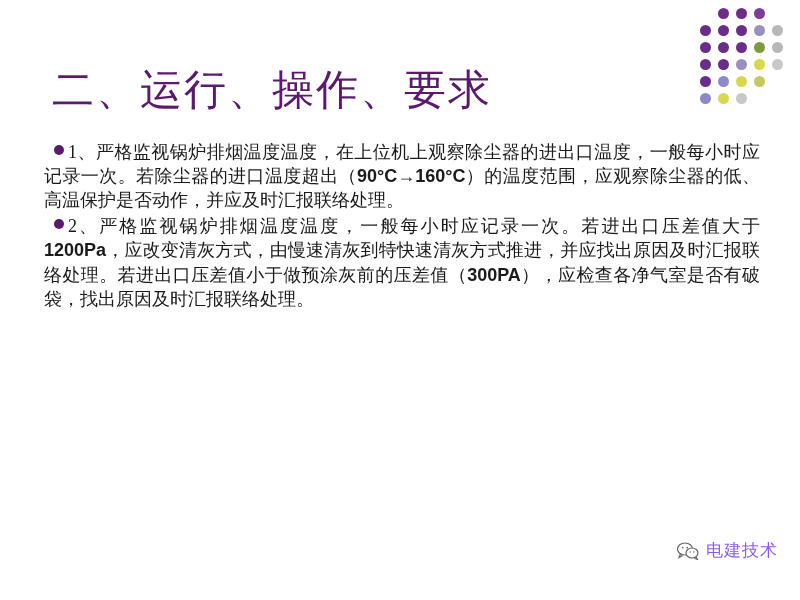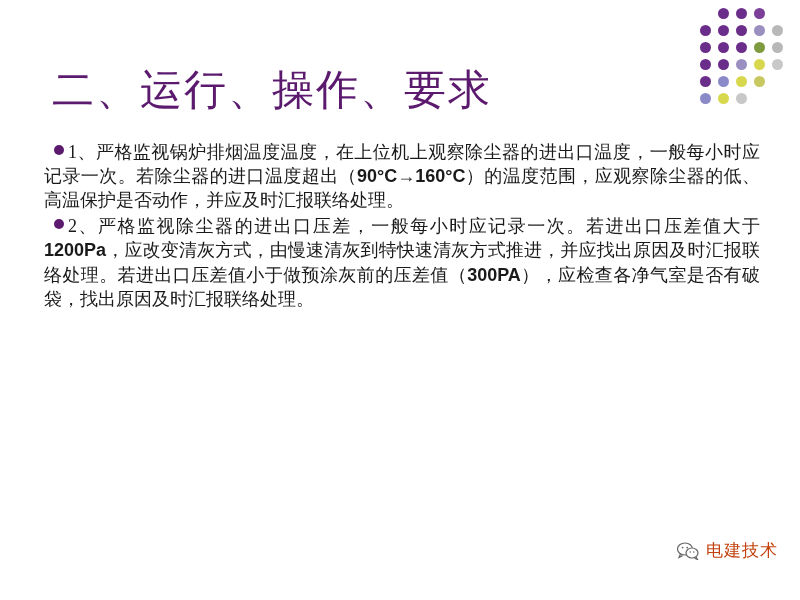--- a/index.html
+++ b/index.html
@@ -83,21 +83,21 @@
     font-family: "Liberation Serif", serif;
   }
 
   
   .footer {
     position: absolute;
     right: 22px;
     bottom: 26px;
     display: flex;
     align-items: center;
-    color: #c2410c;
+    color: #8b5cf6;
     font-size: 17px;
     font-family: "Liberation Sans", sans-serif;
   }
   .wechat-icon {
     width: 22px;
     height: 18px;
     margin-right: 7px;
     position: relative;
   }
   .footer-text {
@@ -134,21 +134,21 @@
       <span class="dot" style="left: 58px; top: 68px; background: rgb(200, 200, 96);"></span>
       <span class="dot" style="left: 4px; top: 85px; background: rgb(138, 138, 200);"></span>
       <span class="dot" style="left: 22px; top: 85px; background: rgb(216, 216, 79);"></span>
       <span class="dot" style="left: 40px; top: 85px; background: rgb(200, 200, 200);"></span>
     </div>
 
   <div class="title" style="color: rgb(91, 26, 110);">二、运行、操作、要求</div>
 
   <div class="body-block">
       <div class="bullet-para"><span class="bullet-dot" style="background: rgb(91, 26, 110);"></span><span class="num">1、</span><span>严格监视锅炉排烟温度温度，在上位机上观察除尘器的进出口温度，一般每小时应记录一次。若除尘器的进口温度超出（</span><span class="bold">90°C→160°C</span><span>）的温度范围，应观察除尘器的低、高温保护是否动作，并应及时汇报联络处理。</span></div>
-      <div class="bullet-para"><span class="bullet-dot" style="background: rgb(91, 26, 110);"></span><span class="num">2、</span><span>严格监视除尘器的进出口压差，一般每小时应记录一次。若进出口压差值大于</span><span class="bold">1200Pa</span><span>，应改变清灰方式，由慢速清灰到特快速清灰方式推进，并应找出原因及时汇报联络处理。若进出口压差值小于做预涂灰前的压差值（</span><span class="bold">300PA</span><span>），应检查各净气室是否有破袋，找出原因及时汇报联络处理。</span></div>
+      <div class="bullet-para"><span class="bullet-dot" style="background: rgb(91, 26, 110);"></span><span class="num">2、</span><span>严格监视锅炉排烟温度温度，一般每小时应记录一次。若进出口压差值大于</span><span class="bold">1200Pa</span><span>，应改变清灰方式，由慢速清灰到特快速清灰方式推进，并应找出原因及时汇报联络处理。若进出口压差值小于做预涂灰前的压差值（</span><span class="bold">300PA</span><span>），应检查各净气室是否有破袋，找出原因及时汇报联络处理。</span></div>
     </div>
 
   <div class="footer">
     <span class="wechat-icon">
       <svg width="22" height="18" viewBox="0 0 22 18" xmlns="http://www.w3.org/2000/svg">
         <ellipse cx="8" cy="7" rx="7.5" ry="6" fill="none" stroke="#666" stroke-width="1.2"></ellipse>
         <path d="M3.5 12 L2 15.5 L5.5 13.6" fill="none" stroke="#666" stroke-width="1.2"></path>
         <circle cx="5.6" cy="5.6" r="0.9" fill="#666"></circle>
         <circle cx="10.2" cy="5.6" r="0.9" fill="#666"></circle>
         <ellipse cx="15" cy="11" rx="6" ry="5" fill="#fff" stroke="#666" stroke-width="1.2"></ellipse>

